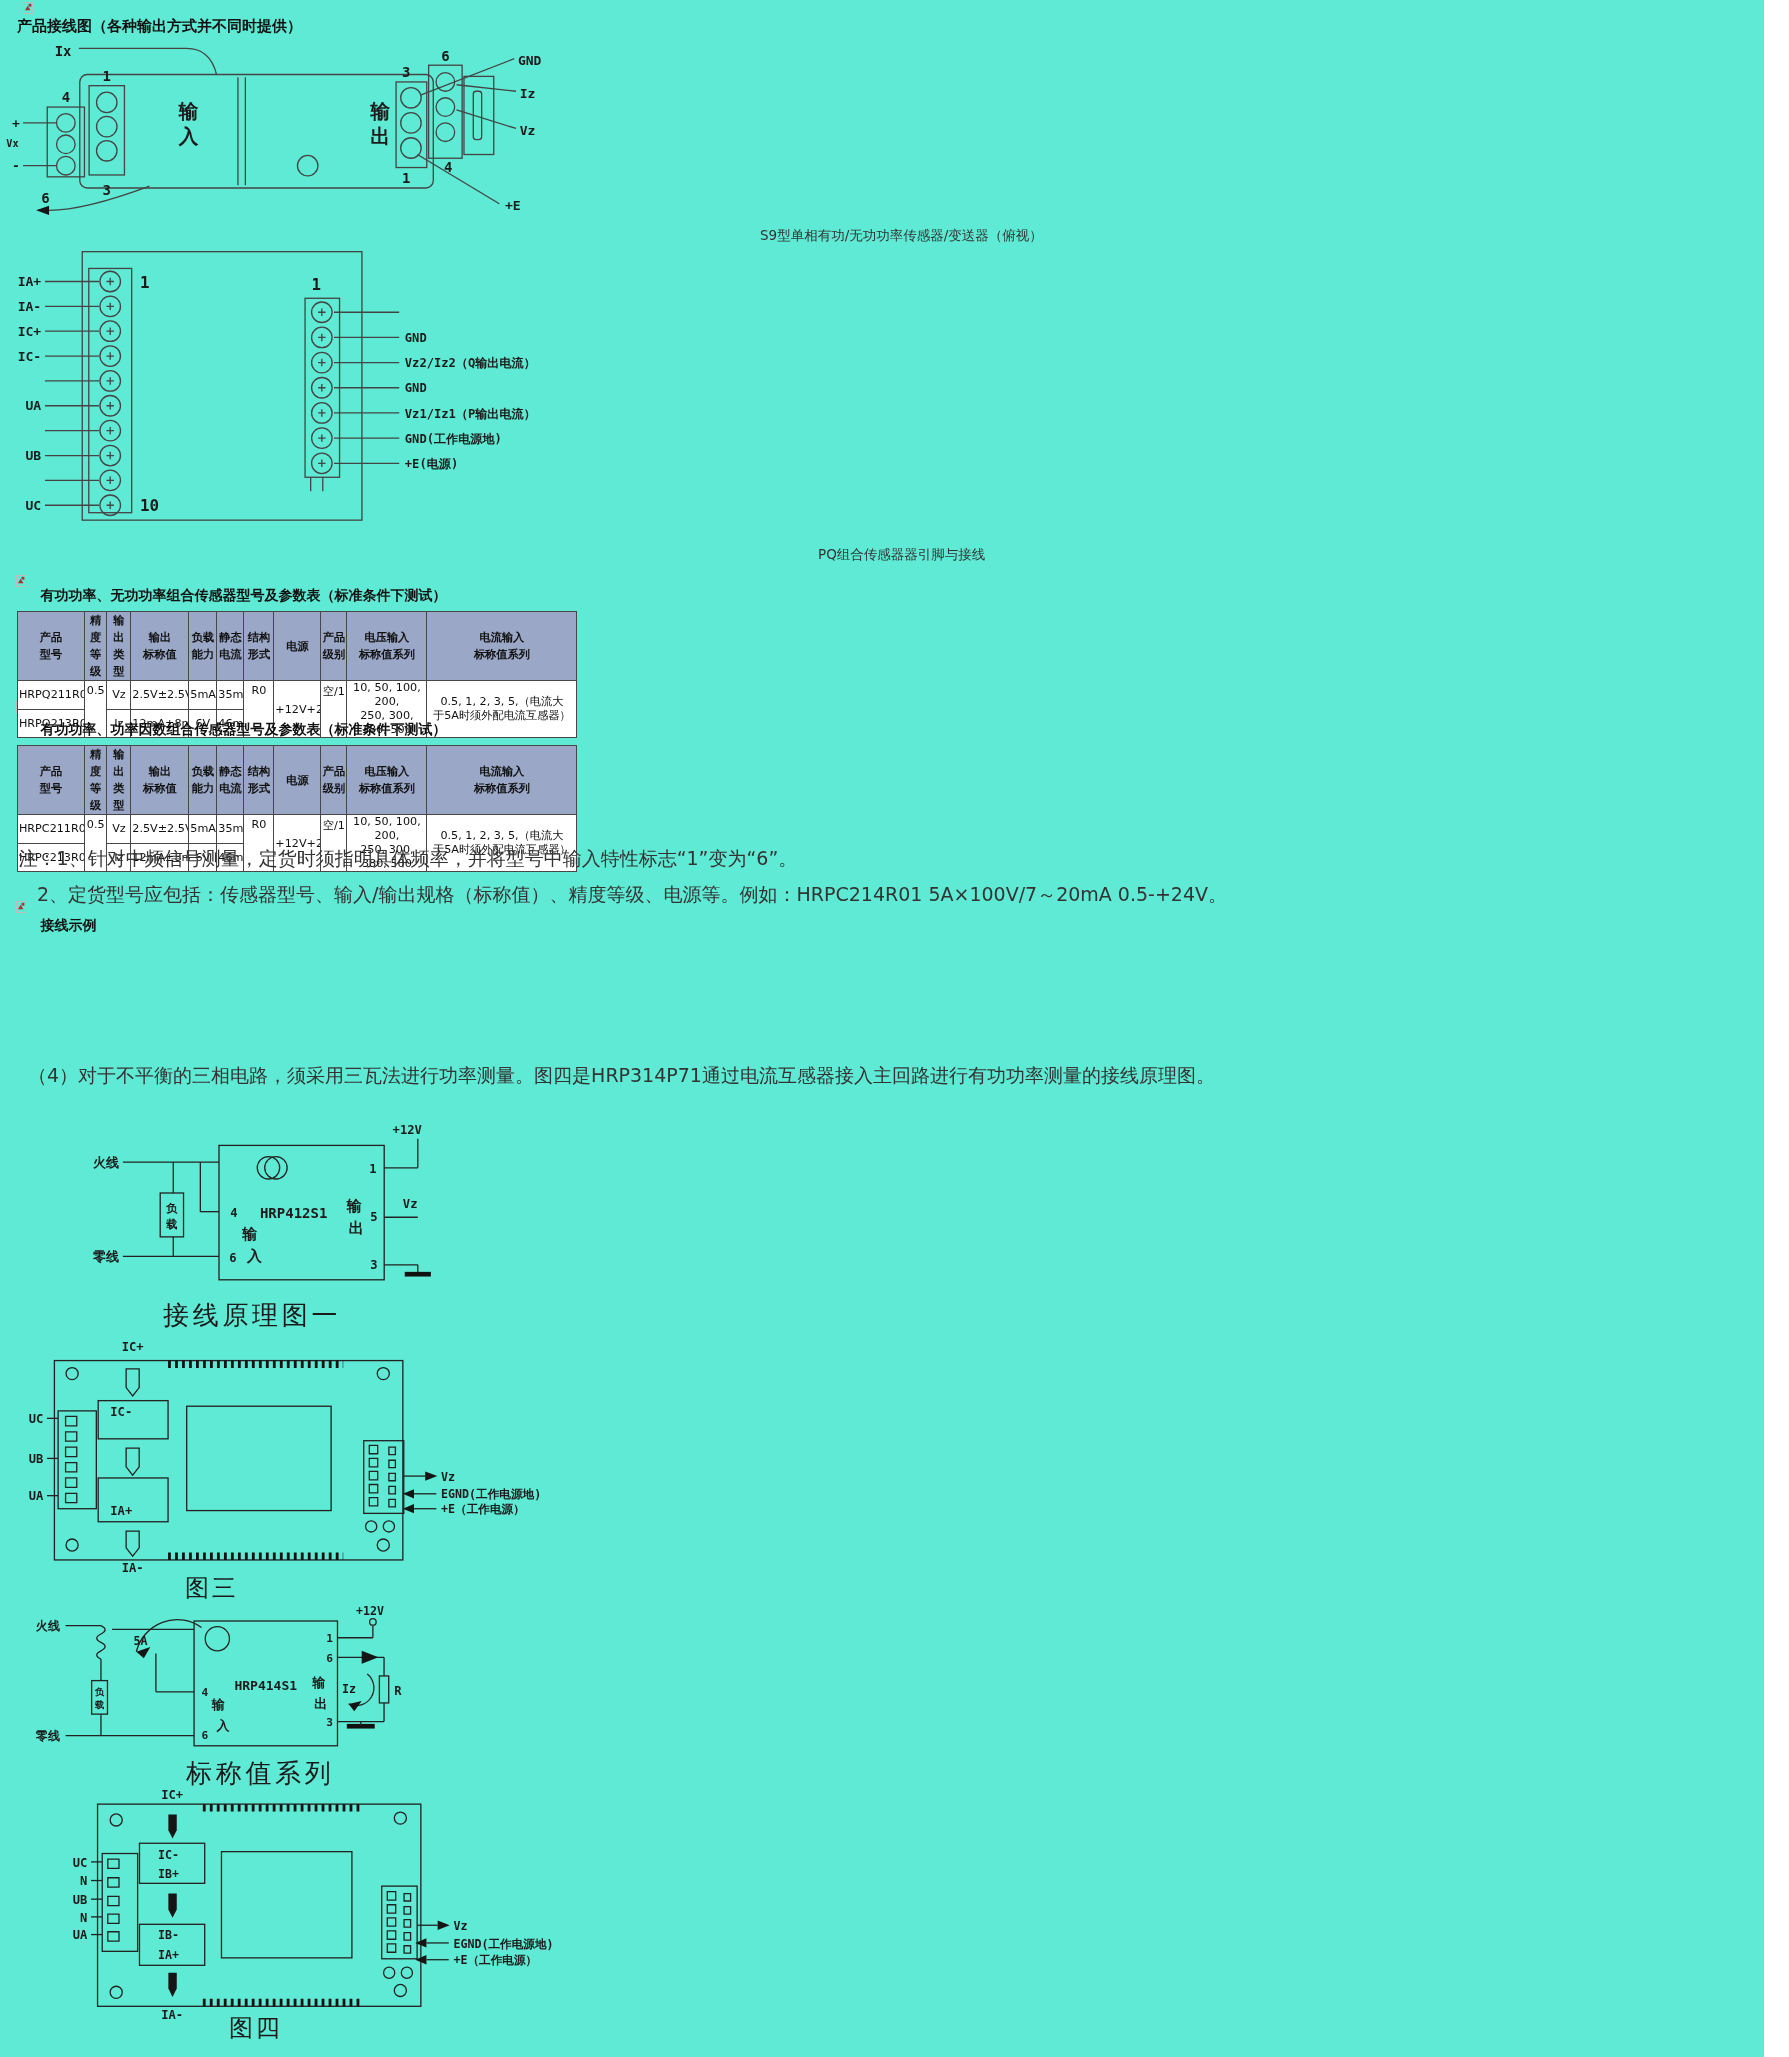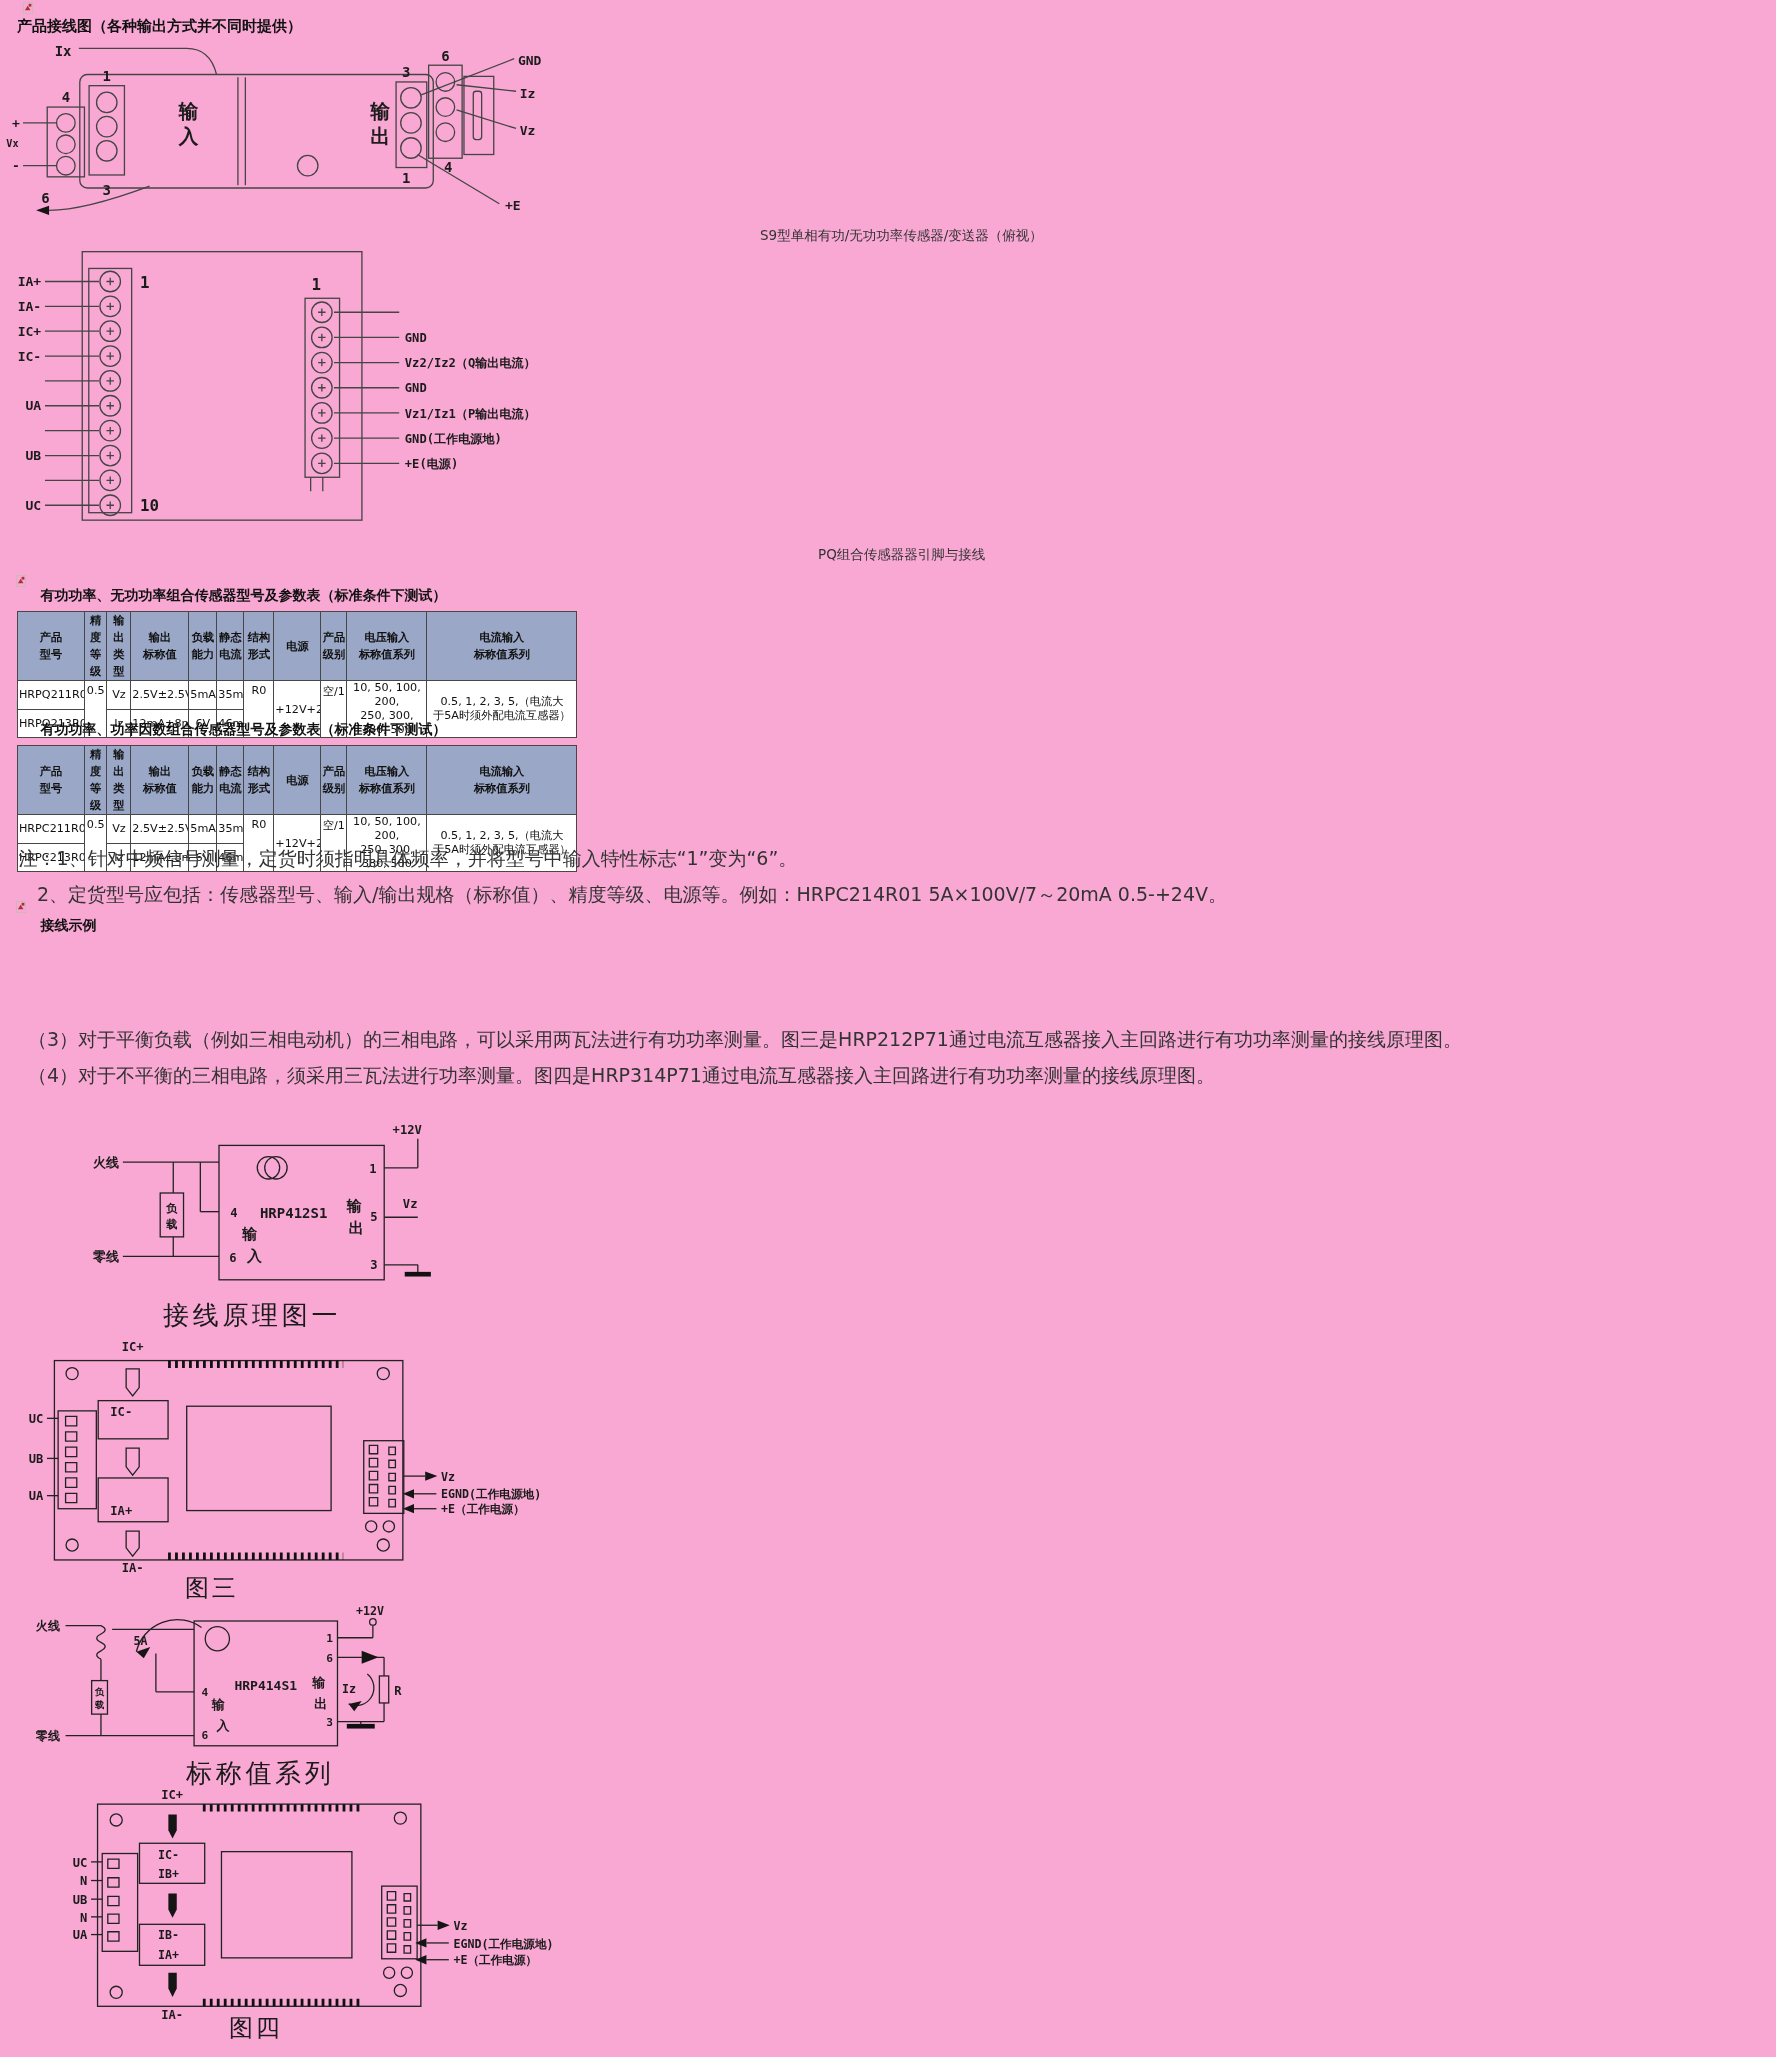--- a/index.html
+++ b/index.html
@@ -1,17 +1,17 @@
 <!DOCTYPE html>
 <html style="font-size:15px"><head>
 <meta charset="utf-8">
 <style>
   html,body{margin:0;padding:0;background:#fff;}
-  #page{position:relative;width:1764px;height:2057px;background:#f9a8d4;overflow:hidden;
-        font-family:"DejaVu Sans","Liberation Sans",sans-serif;color:#222;padding-left:12px;}
+  #page{position:relative;width:1764px;height:2057px;background:#5eead4;overflow:hidden;
+        font-family:"DejaVu Sans","Liberation Sans",sans-serif;color:#222;}
   .abs{position:absolute;}
   .doc-title{font-size:15px;font-weight:bold;color:#111;white-space:nowrap;}
   .sec-title{font-size:14px;font-weight:bold;color:#111;white-space:nowrap;margin-left:22px;}
   .cap-sm{font-size:13.5px;color:#333;white-space:nowrap;}
   .cap-lg{font-size:26px;color:#1a1a1a;letter-spacing:3.7px;white-space:nowrap;}
   .cap-md{font-size:24px;color:#1a1a1a;letter-spacing:2.8px;white-space:nowrap;}
   .note,.para{font-size:19px;color:#333;white-space:nowrap;}
   
   .bimg{position:absolute;width:10.3px;height:12px;}
   
@@ -376,21 +376,20 @@
         <td>46mA</td>
       </tr>
     </tbody>
   </table>
 
   <div class="abs note" style="left:18.6px;top:846px">注：1、针对中频信号测量，定货时须指明具体频率，并将型号中输入特性标志“1”变为“6”。</div>
   <div class="abs note" style="left:37px;top:882px">2、定货型号应包括：传感器型号、输入/输出规格（标称值）、精度等级、电源等。例如：HRPC214R01 5A×100V/7～20mA 0.5-+24V。</div>
 
   <div class="abs sec-title" style="left:18.6px;top:917px">接线示例</div>
 
-  <div class="abs para" style="left:28px;top:1027px">（3）对于平衡负载（例如三相电动机）的三相电路，可以采用两瓦法进行有功功率测量。图三是HRP212P71通过电流互感器接入主回路进行有功功率测量的接线原理图。</div>
   <div class="abs para" style="left:28px;top:1063px">（4）对于不平衡的三相电路，须采用三瓦法进行功率测量。图四是HRP314P71通过电流互感器接入主回路进行有功功率测量的接线原理图。</div>
 
   <svg class="abs" style="left:37px;top:1109px" width="420" height="224" viewBox="0 0 450 240">
     <rect class="ln2" x="195" y="39" width="177" height="144"></rect>
     <circle class="ln2" cx="248" cy="63" r="12"></circle>
     <circle class="ln2" cx="256" cy="63" r="12"></circle>
     <g>
       <line class="ln2" x1="92" y1="57" x2="195" y2="57"></line>
       <line class="ln2" x1="146" y1="57" x2="146" y2="90"></line>
       <line class="ln2" x1="146" y1="137" x2="146" y2="158"></line>

